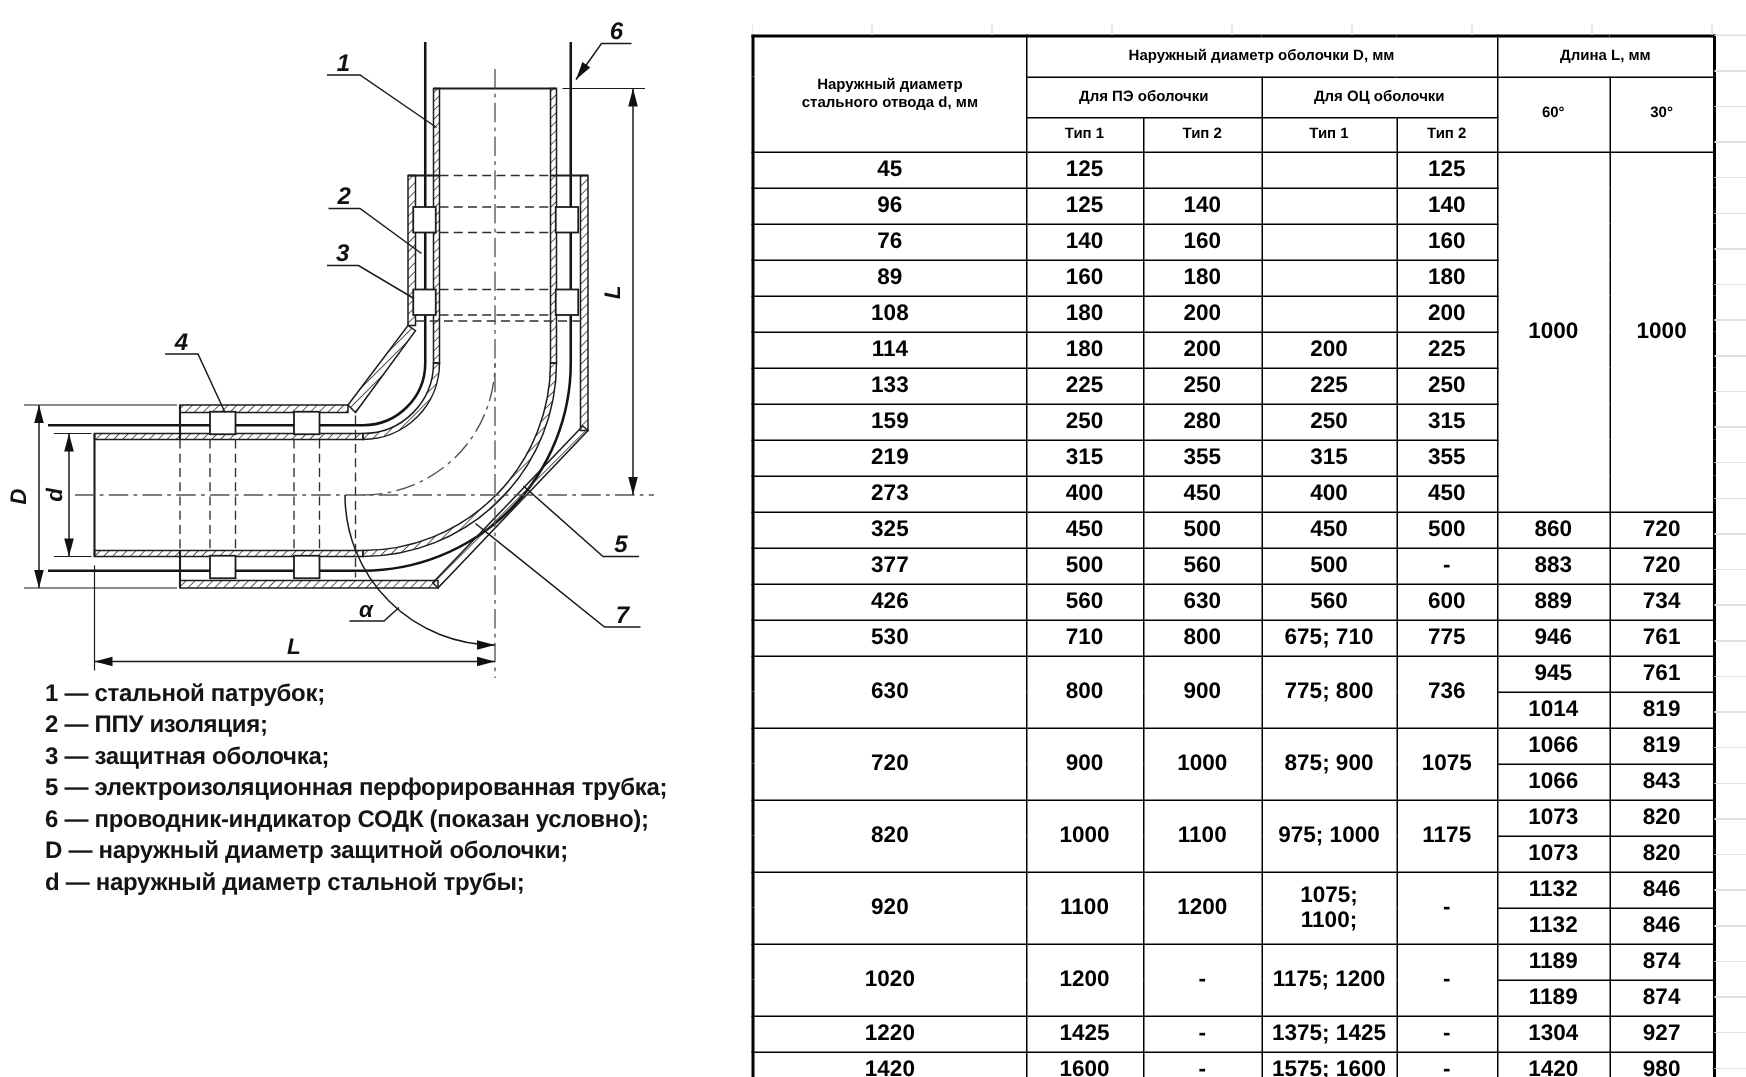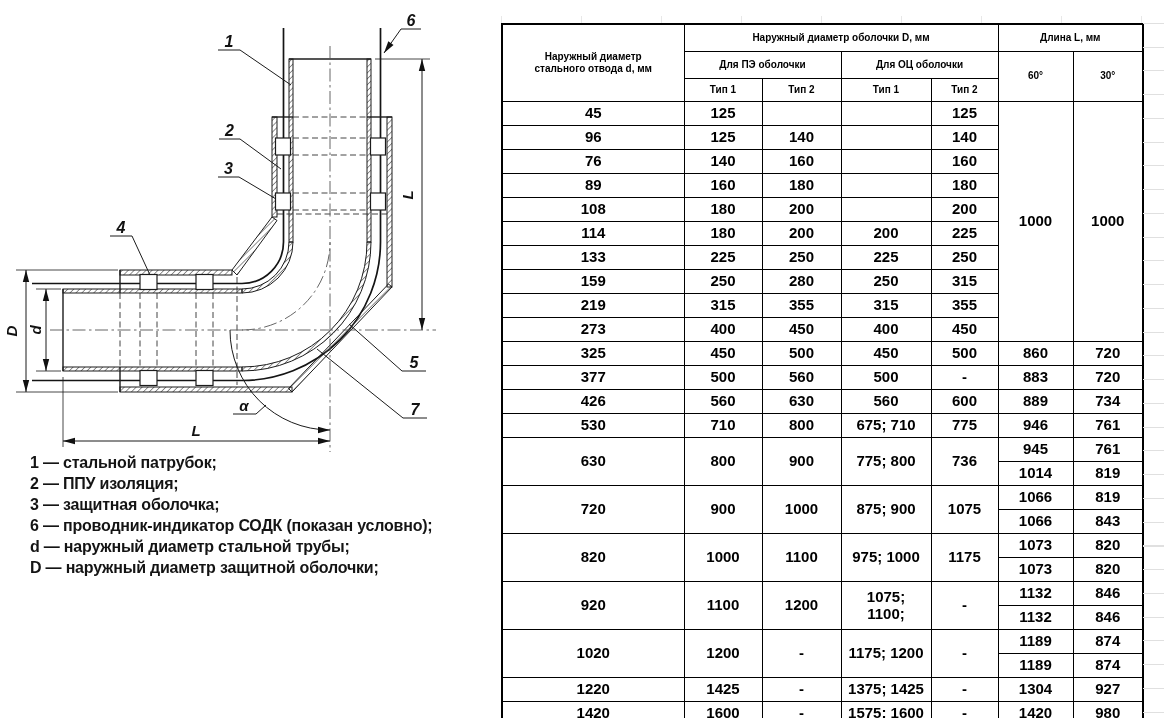--- a/index.html
+++ b/index.html
@@ -150,23 +150,24 @@
         <text class="dlab" x="196" y="436" text-anchor="middle">L</text>
         <text class="dlab" x="244" y="411" text-anchor="middle">α</text>
       </g>
     </svg>
   </div>
 
   <ul class="legend">
       <li>1 — стальной патрубок;</li>
       <li>2 — ППУ изоляция;</li>
       <li>3 — защитная оболочка;</li>
+      <li>5 — электроизоляционная перфорированная трубка;</li>
       <li>6 — проводник-индикатор СОДК (показан условно);</li>
+      <li>D — наружный диаметр защитной оболочки;</li>
       <li>d — наружный диаметр стальной трубы;</li>
-      <li>D — наружный диаметр защитной оболочки;</li>
     </ul>
 
   <table class="dims">
     <colgroup>
       <col style="width:182px">
         <col style="width:78px">
         <col style="width:79px">
       <col style="width:90px">
         <col style="width:67px">
         <col style="width:75px">

